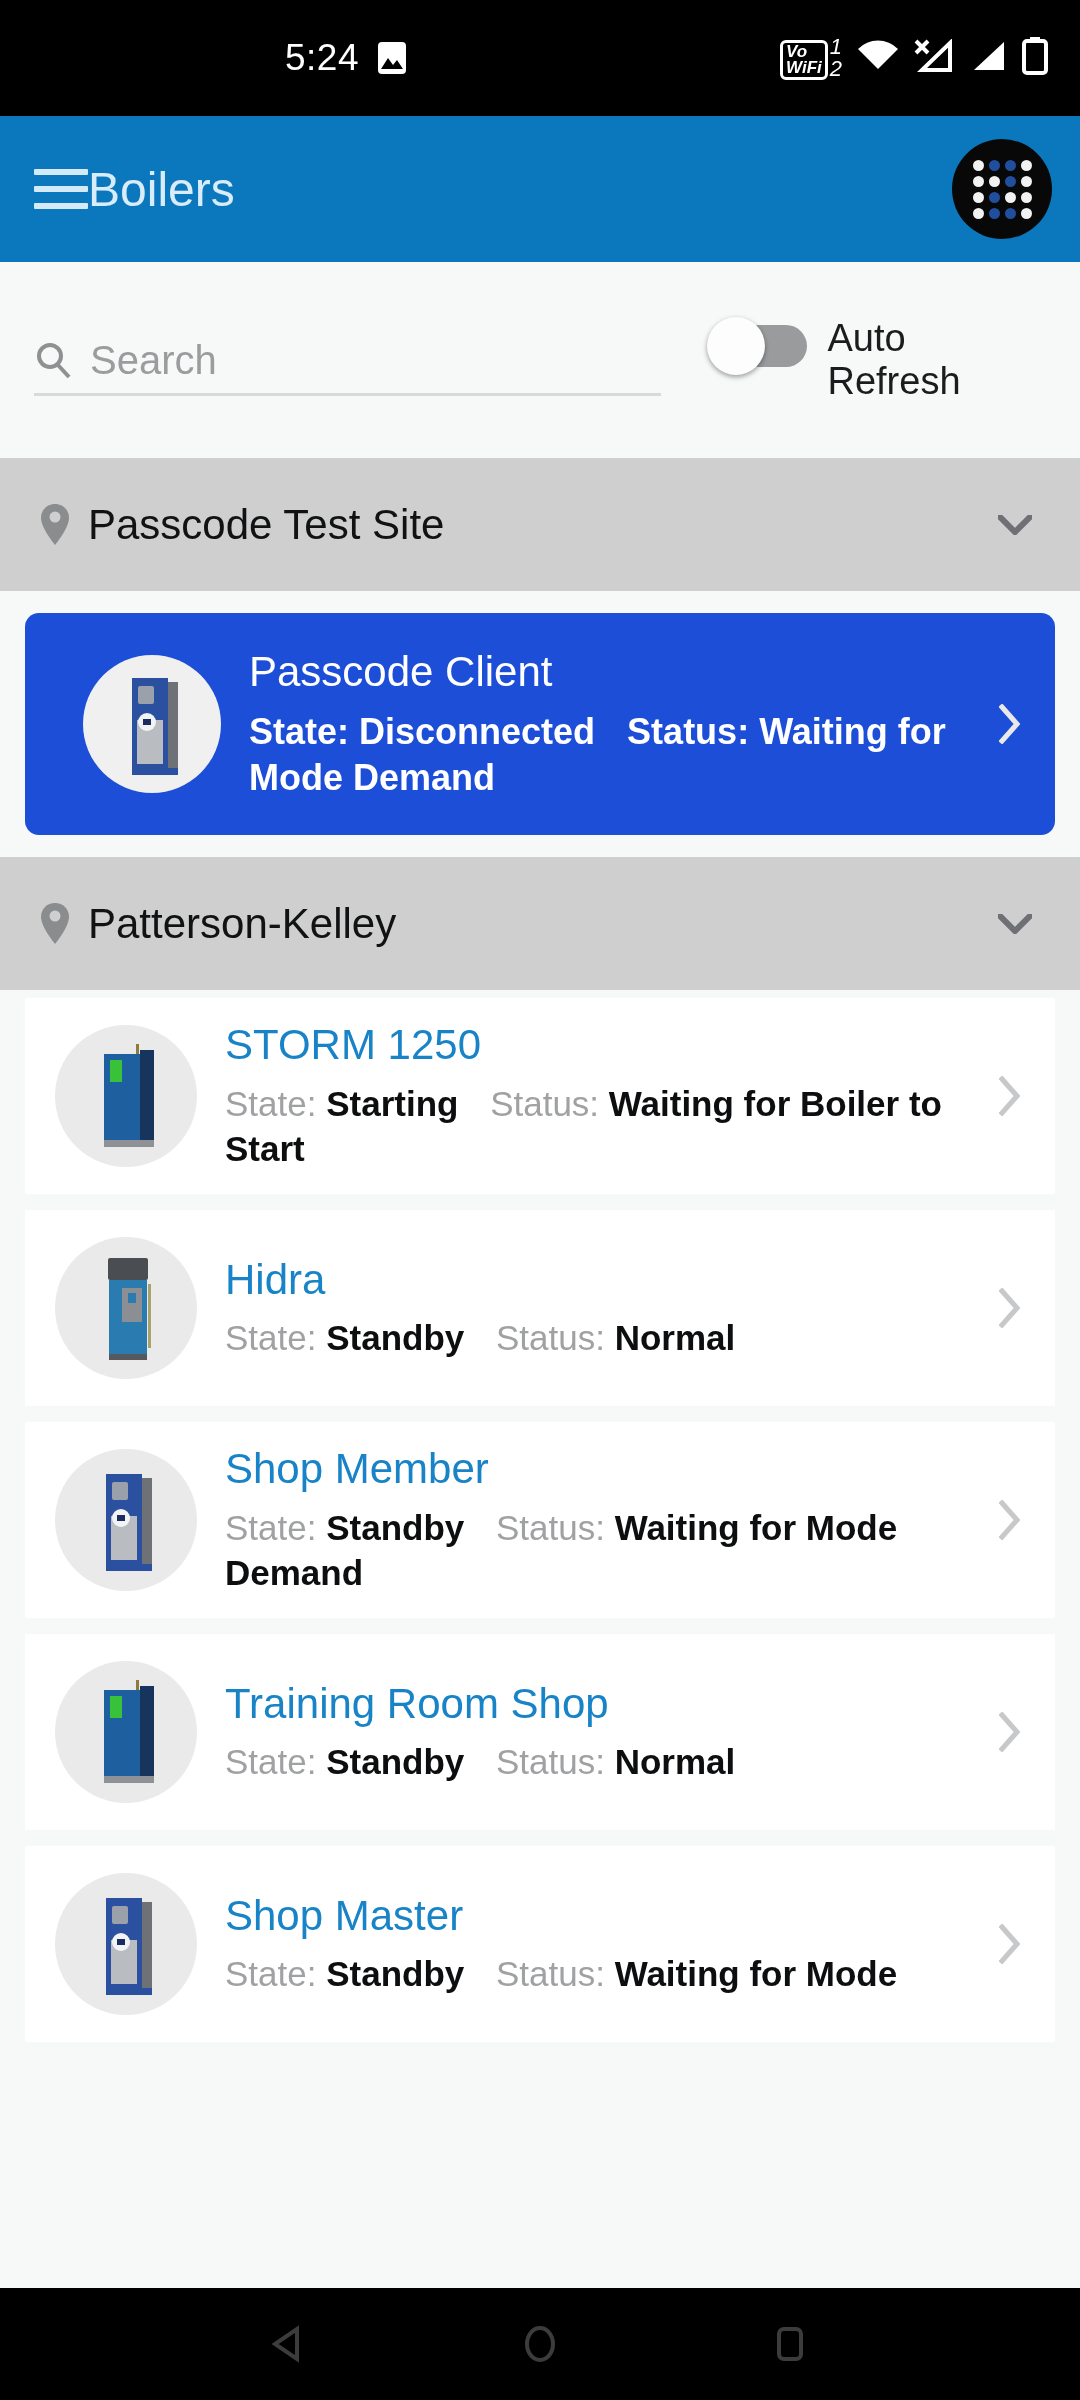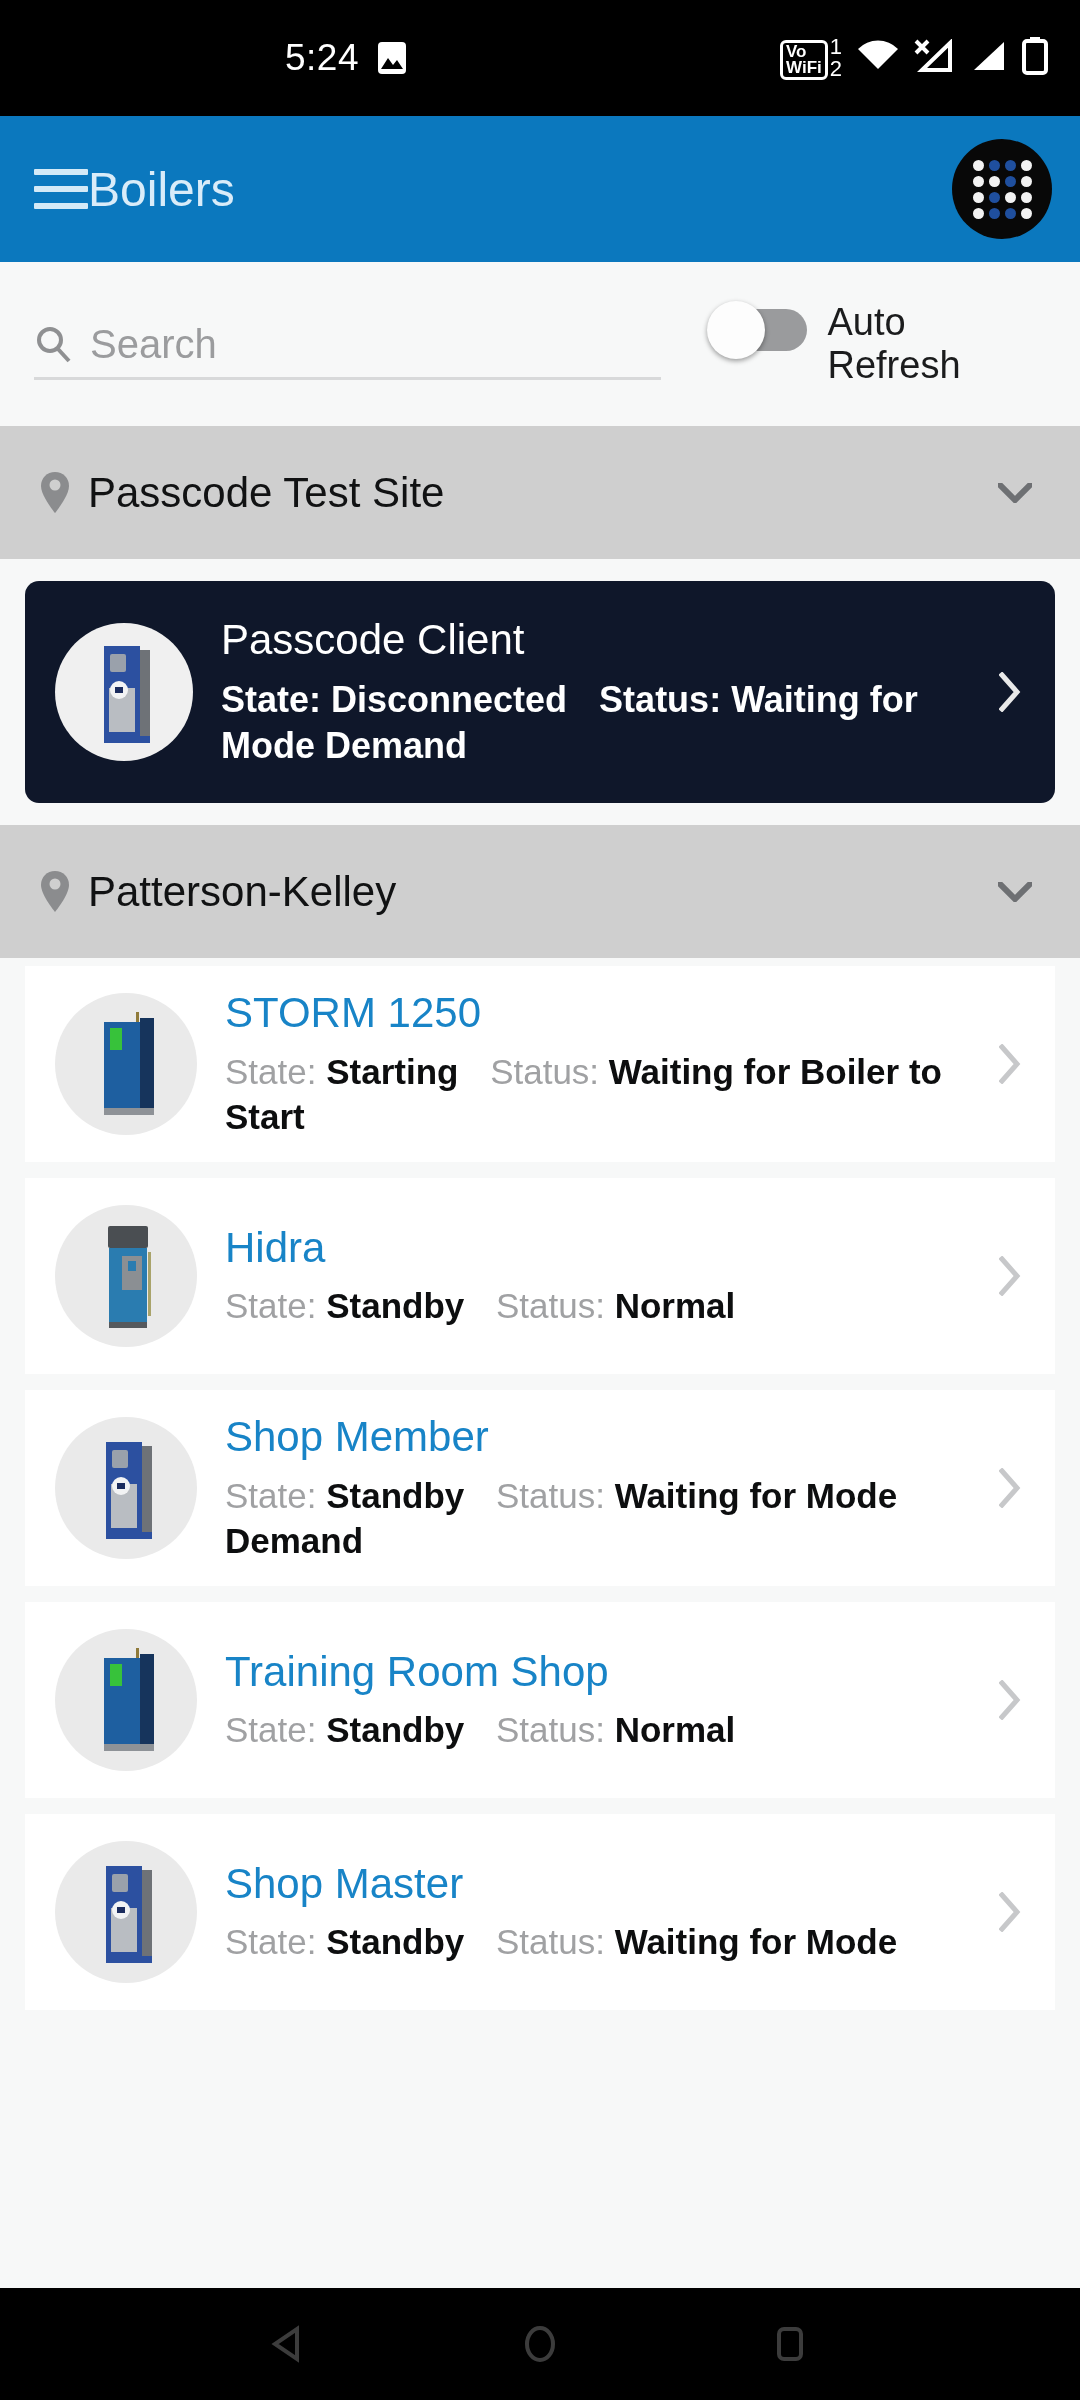--- a/index.html
+++ b/index.html
@@ -14,21 +14,21 @@
   
   .statusbar {
     height: 116px; background: #000000; color: #ffffff;
     display: flex; align-items: center; position: relative;
   }
   .sb-left { display: flex; align-items: center; gap: 18px; margin-left: 285px; }
   .sb-time { font-size: 37px; letter-spacing: 0.5px; }
   .sb-shot { width: 30px; height: 34px; position: relative; }
   .sb-shot svg { display:block; }
   .sb-right {
-    position: absolute; right: 32px; display: flex; align-items: center; gap: 14px;
+    position: absolute; right: 32px; display: flex; align-items: center; gap: 14px; font-style: italic;
   }
   .volte {
     border: 3px solid #fff; border-radius: 6px; padding: 1px 3px;
     display: flex; flex-direction: column; line-height: 0.95;
     font-size: 17px; font-weight: bold;
   }
   .volte span { display: block; }
   .volte-wrap { display: flex; align-items: flex-end; gap: 2px; }
 
   
@@ -42,21 +42,21 @@
   .logo {
     position: absolute; right: 28px; width: 100px; height: 100px;
     border-radius: 50%; background: #080808;
     display: flex; align-items: center; justify-content: center;
   }
   .logo-grid { display: grid; grid-template-columns: repeat(4, 11px); gap: 5px; }
   .logo-grid i { display: block; width: 11px; height: 11px; border-radius: 50%; }
 
   
   .searchrow {
-    background: #f7f8f8; height: 164px; display: flex; align-items: center;
+    background: #f7f8f8; height: 196px; display: flex; align-items: center;
     padding: 0 34px; position: relative;
   }
   .searchbox { width: 654px; position: relative; display: flex; align-items: center; height: 96px; }
   .search-underline { position: absolute; left: 0; right: 18px; bottom: 12px; height: 3px; background: #d8d9da; }
   .search-icon { width: 38px; height: 38px; margin-right: 18px; flex: 0 0 auto; }
   .search-ph { color: #9b9c9e; font-size: 40px; }
   .autorefresh { display: flex; gap: 22px; margin-left: 28px; }
   .toggle { width: 100px; height: 58px; position: relative; cursor: pointer; }
   .toggle-track {
     position: absolute; left: 24px; top: 8px; width: 76px; height: 42px;
@@ -80,22 +80,23 @@
   }
 
   
   .cardwrap { background: #f7f8f8; padding: 8px 0; }
   .card {
     background: #ffffff; margin: 0 25px; position: relative;
     display: flex; align-items: center; min-height: 196px;
     padding: 14px 0;
   }
   .card.selected {
-    background: #0f172a; border-radius: 14px; margin: 14px 25px;
+    background: #1d4ed8; border-radius: 14px; margin: 14px 25px;
     min-height: 222px;
+    padding-left: 28px;
   }
   .thumb {
     width: 142px; height: 142px; border-radius: 50%;
     background: #eaeaea; flex: 0 0 auto; margin-left: 30px;
     display: flex; align-items: center; justify-content: center; overflow: hidden;
   }
   .card.selected .thumb { background: #f0f0f0; width: 138px; height: 138px; }
   .cardbody { flex: 1 1 auto; padding-left: 28px; padding-right: 70px; }
   .boiler-name { font-size: 42px; color: #1884c7; line-height: 1.18; }
   .card.selected .boiler-name { color: #ffffff; }

